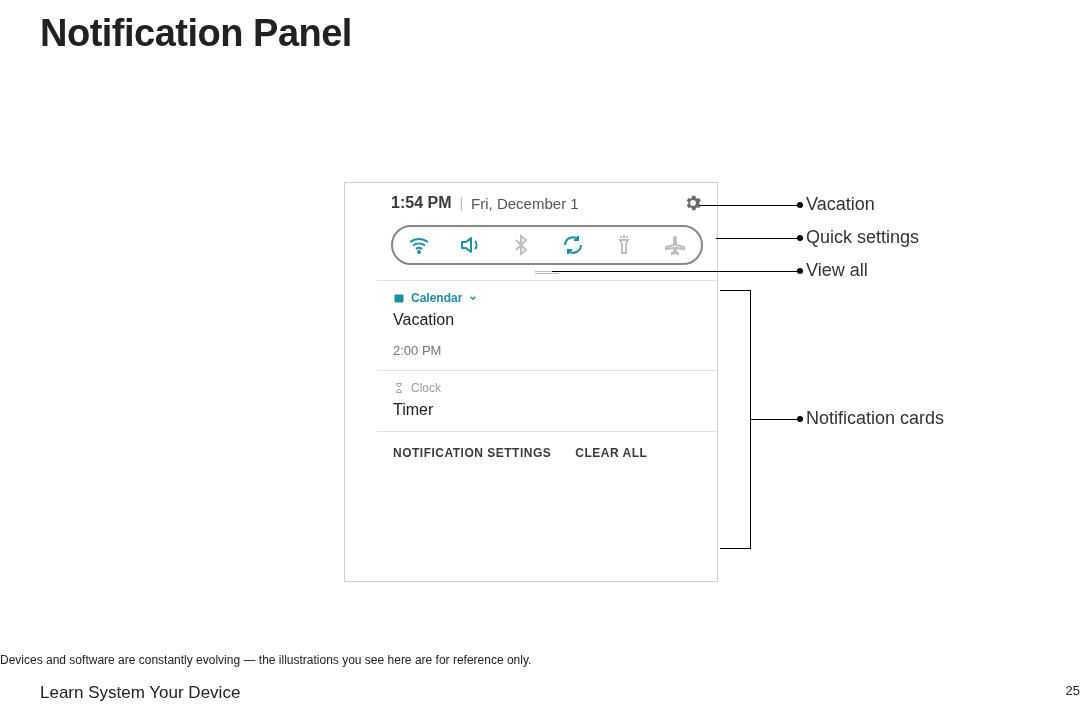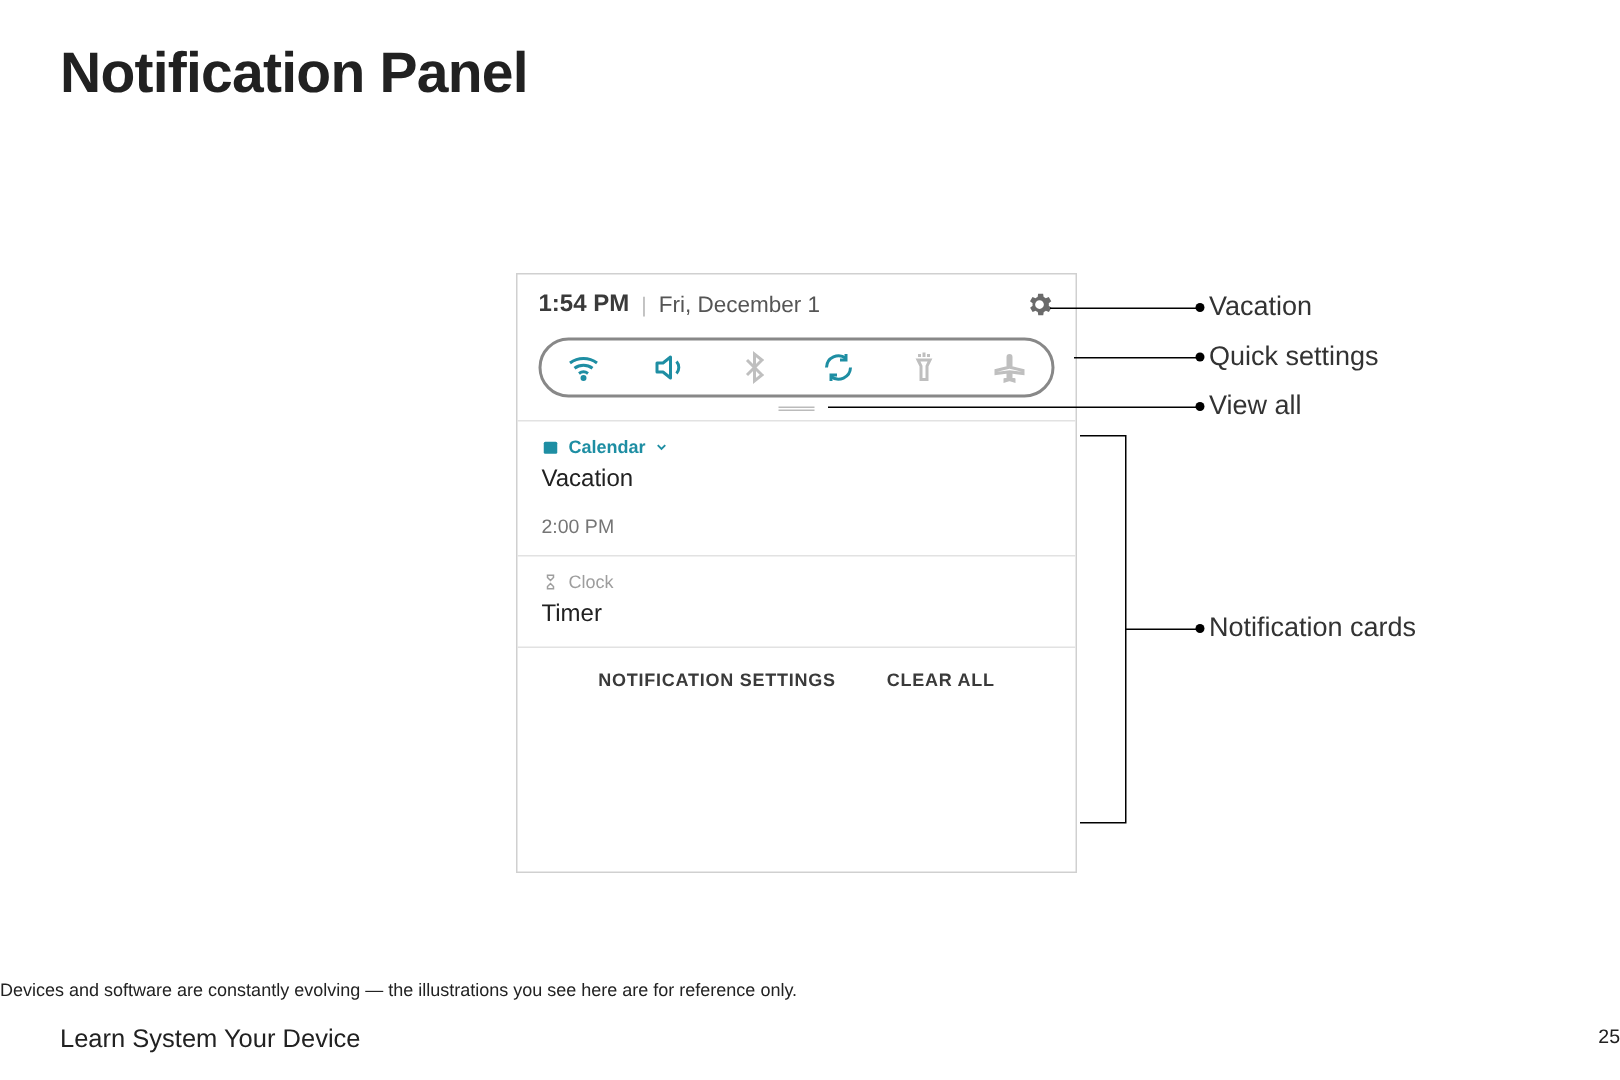--- a/index.html
+++ b/index.html
@@ -1,21 +1,21 @@
 <!DOCTYPE html>
 <html><head>
 <meta charset="utf-8">
 <style>
   * { box-sizing: border-box; margin: 0; padding: 0; }
   html, body { width: 1080px; height: 720px; font-family: Arial, Helvetica, sans-serif; background: #fff; color: #212121; }
   .page { position: relative; width: 1080px; height: 720px; }
-  .title { position: absolute; top: 28px; left: 40px; font-size: 38px; font-weight: 800; letter-spacing: -0.5px; }
+  .title { position: absolute; top: 12px; left: 40px; font-size: 38px; font-weight: 800; letter-spacing: -0.5px; }
   .panel {
     position: absolute; left: 344px; top: 182px; width: 374px; height: 400px;
-    border: 1px solid #d0d0d0; background: #fff;
+    border: 1px solid #d0d0d0; background: #fff; padding-left: 32px;
   }
   .panel-header { display: flex; align-items: center; justify-content: space-between; padding: 10px 14px 4px 14px; }
   .panel-time-wrap { display: flex; align-items: center; gap: 8px; }
   .panel-time { font-size: 16px; font-weight: 700; color: #3a3a3a; }
   .panel-div { color: #bbb; font-size: 14px; }
   .panel-date { font-size: 15px; color: #555; }
   .gear { width: 20px; height: 20px; color: #6a6a6a; }
   .qs-row {
     margin: 8px 14px 6px 14px; border: 2px solid #888; border-radius: 24px;
     display: flex; justify-content: space-around; align-items: center; height: 40px;
@@ -24,21 +24,21 @@
   .active { color: #1e8ea3; }
   .inactive { color: #bfbfbf; }
   .handle { width: 24px; height: 3px; border-top: 1px solid #bbb; border-bottom: 1px solid #bbb; margin: 2px auto 0 auto; }
   .card { border-top: 1px solid #e2e2e2; padding: 10px 16px 12px 16px; position:relative; }
   .card-app-row { display: flex; align-items: center; gap: 6px; color: #1e8ea3; font-size: 12px; font-weight: 600; }
   .card-app-row.gray { color: #9e9e9e; font-weight: 500; }
   .card-app-row .app-icon { width: 12px; height: 12px; }
   .card-title { margin-top: 6px; font-size: 16px; color: #212121; }
   .card-sub { margin-top: 14px; font-size: 13px; color: #757575; }
   .thumb { position: absolute; right: 16px; top: 24px; width: 46px; height: 40px; background: linear-gradient(#cfcfcf 60%, #9a9a9a 60%); }
-  .panel-footer { border-top: 1px solid #e2e2e2; display: flex; justify-content: center; gap: 34px; padding: 14px 16px; font-size: 12px; font-weight: 800; letter-spacing: 0.5px; color: #3a3a3a; }
+  .panel-footer { border-top: 1px solid #e2e2e2; display: flex; justify-content: flex-start; gap: 24px; padding: 14px 16px; font-size: 12px; font-weight: 800; letter-spacing: 0.5px; color: #3a3a3a; }
   
   .label { position: absolute; font-size: 18px; color: #333; }
   .hline { position: absolute; height: 1px; background: #000; }
   .vline { position: absolute; width: 1px; background: #000; }
   .dot { position: absolute; width: 6px; height: 6px; border-radius: 50%; background: #000; }
   
   .disclaimer { position: absolute; top: 653px; width: 1080px; text-align: left; font-size: 12px; color: #222; }
   .section { position: absolute; top: 683px; left: 40px; font-size: 17px; }
   .pagenum { position: absolute; top: 683px; left: 0; width: 1080px; text-align: right; font-size: 13px; }
   svg { display:block; }

